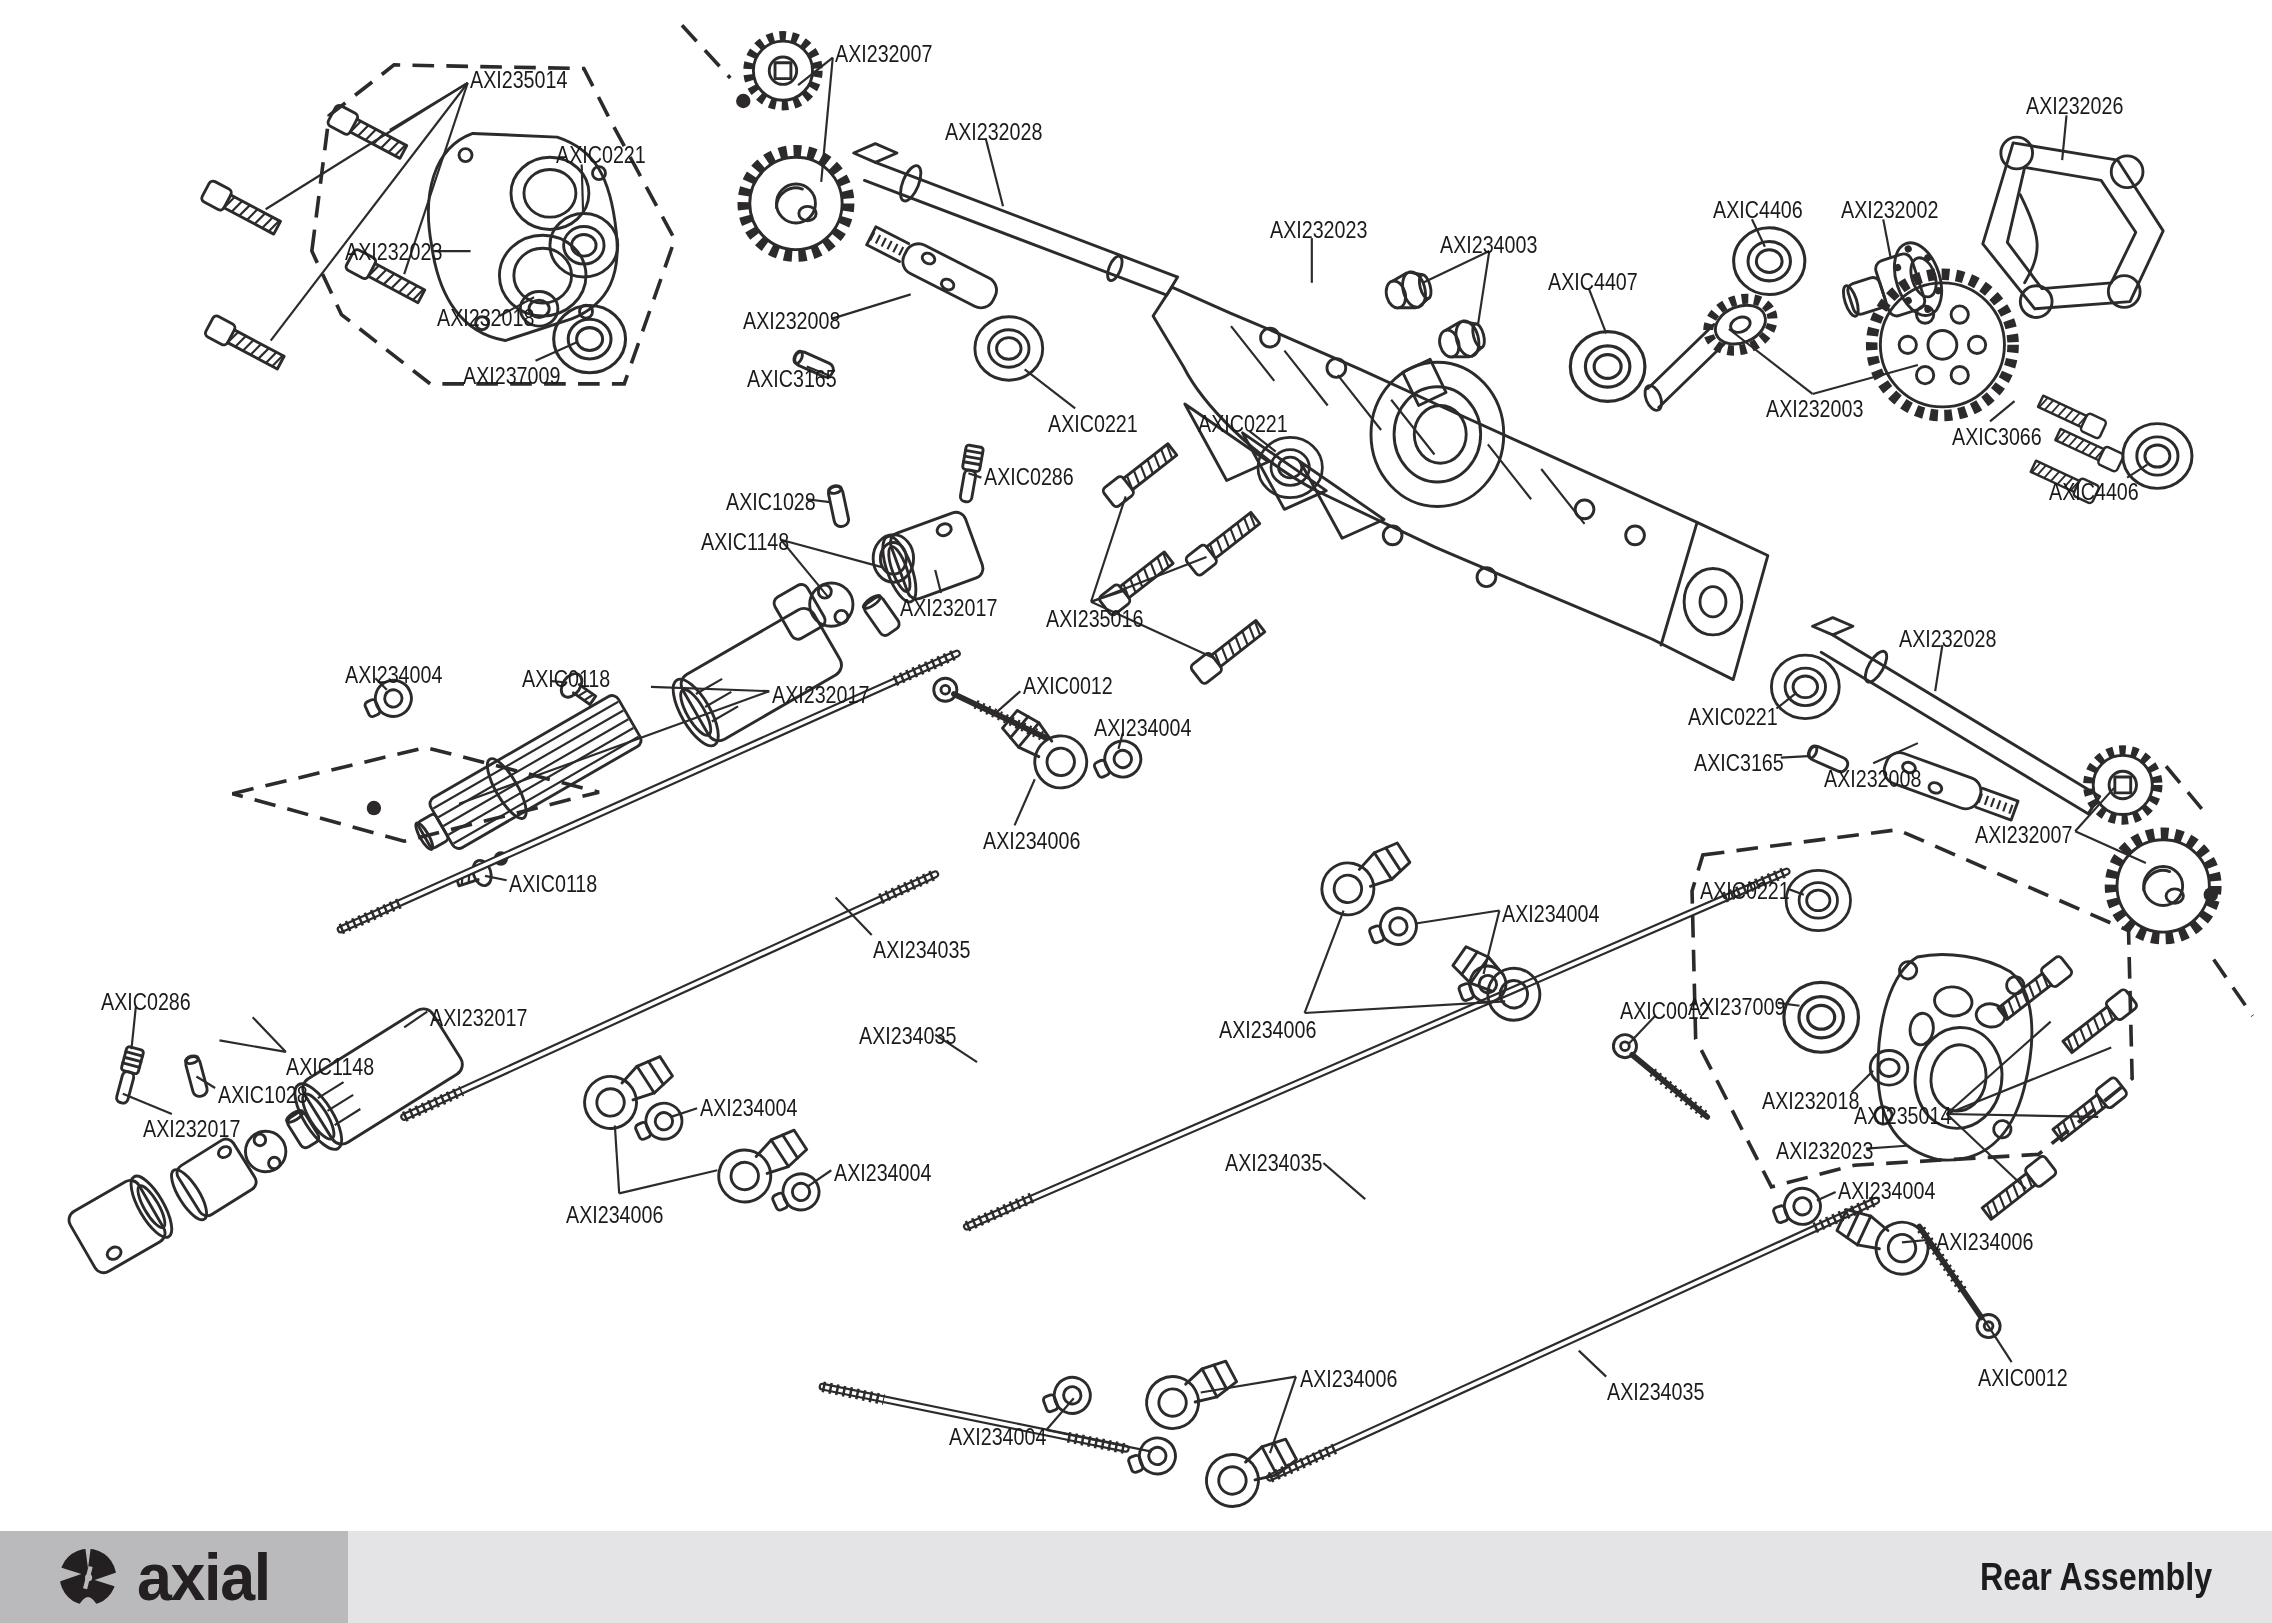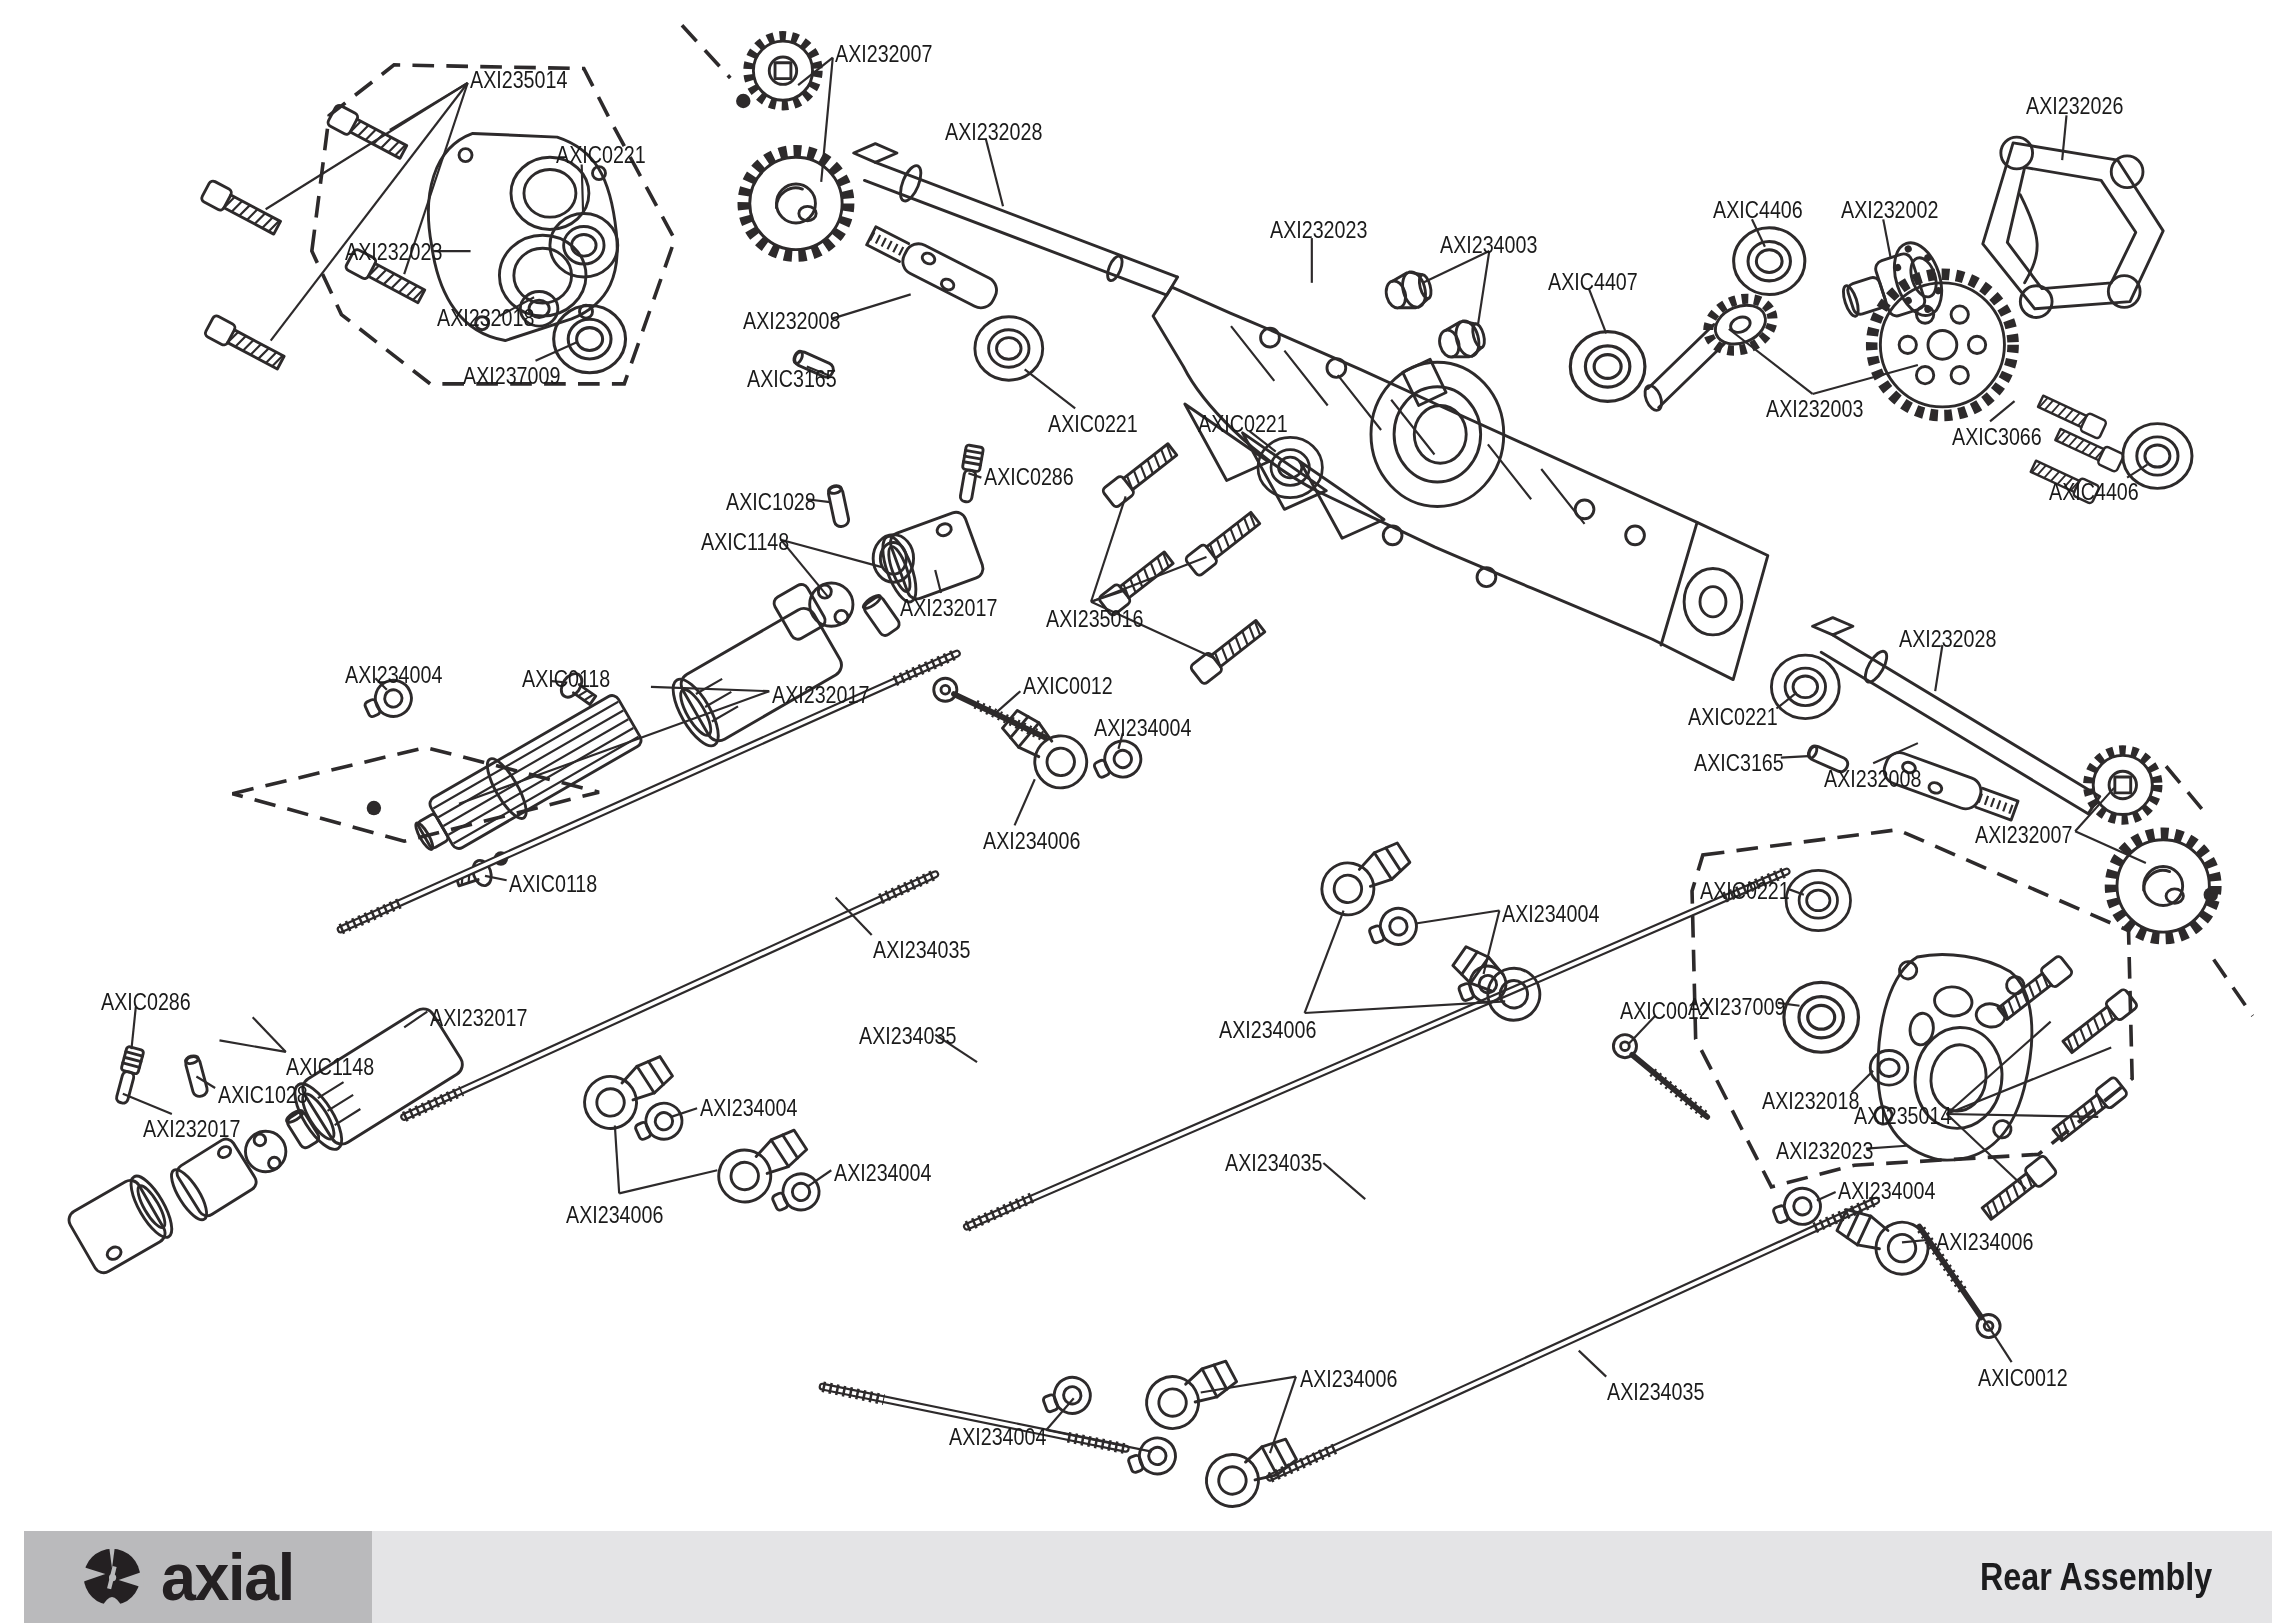--- a/index.html
+++ b/index.html
@@ -15,21 +15,21 @@
   .teethL{fill:none;stroke:var(--line);stroke-width:16;stroke-dasharray:11 9;}
   .rod{stroke:var(--line);stroke-width:11;fill:none;stroke-linecap:round;}
   .rodc{stroke:#fff;stroke-width:5;fill:none;stroke-linecap:round;}
   .thr{stroke:var(--line);stroke-width:15;stroke-dasharray:3.5 6;fill:none;}
   .shank{stroke:var(--line);stroke-width:8;fill:none;stroke-linecap:round;}
   .shankt{stroke:var(--line);stroke-width:13;stroke-dasharray:3 6;fill:none;}
   #labels{position:absolute;left:0;top:0;width:100%;height:100%;}
   .part-label{position:absolute;font-size:24px;color:var(--label);white-space:nowrap;
               transform:scaleX(.82);transform-origin:left top;letter-spacing:0;}
   .footer{position:absolute;left:0;top:1531px;width:2273px;height:92px;display:flex;}
-  .f-logo{width:348px;height:100%;background:var(--fbg1);display:flex;align-items:center;padding-left:52px;box-sizing:border-box;margin-left:24px;}
+  .f-logo{width:348px;height:100%;background:var(--fbg1);display:flex;align-items:center;padding-left:52px;box-sizing:border-box;}
   .f-title{width:732px;height:100%;background:var(--fbg2);display:flex;align-items:center;padding-left:35px;box-sizing:border-box;}
   .f-right{flex:1;height:100%;background:var(--fbg3);display:flex;align-items:center;justify-content:flex-end;padding-right:61px;box-sizing:border-box;text-align:center;}
   .f-text{font-size:35px;color:var(--ftext);white-space:nowrap;transform:scaleX(.85);transform-origin:left center;}
   .f-text b{font-weight:bold;}
   .f-right .f-text{transform-origin:right center;font-weight:bold;font-size:38px;}
   .brandword{font-size:66px;font-weight:bold;color:#242022;letter-spacing:-1.4px;margin-left:13px;transform:scaleX(.95);transform-origin:left center;}
 </style>
 </head>
 <body>
 

